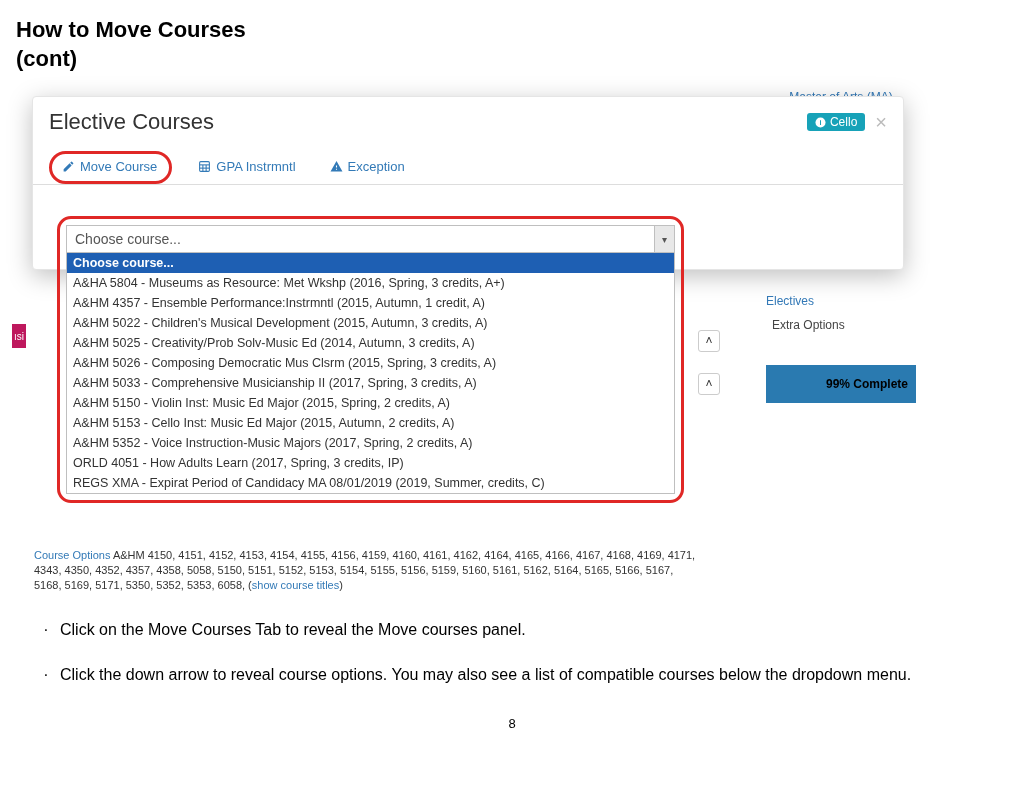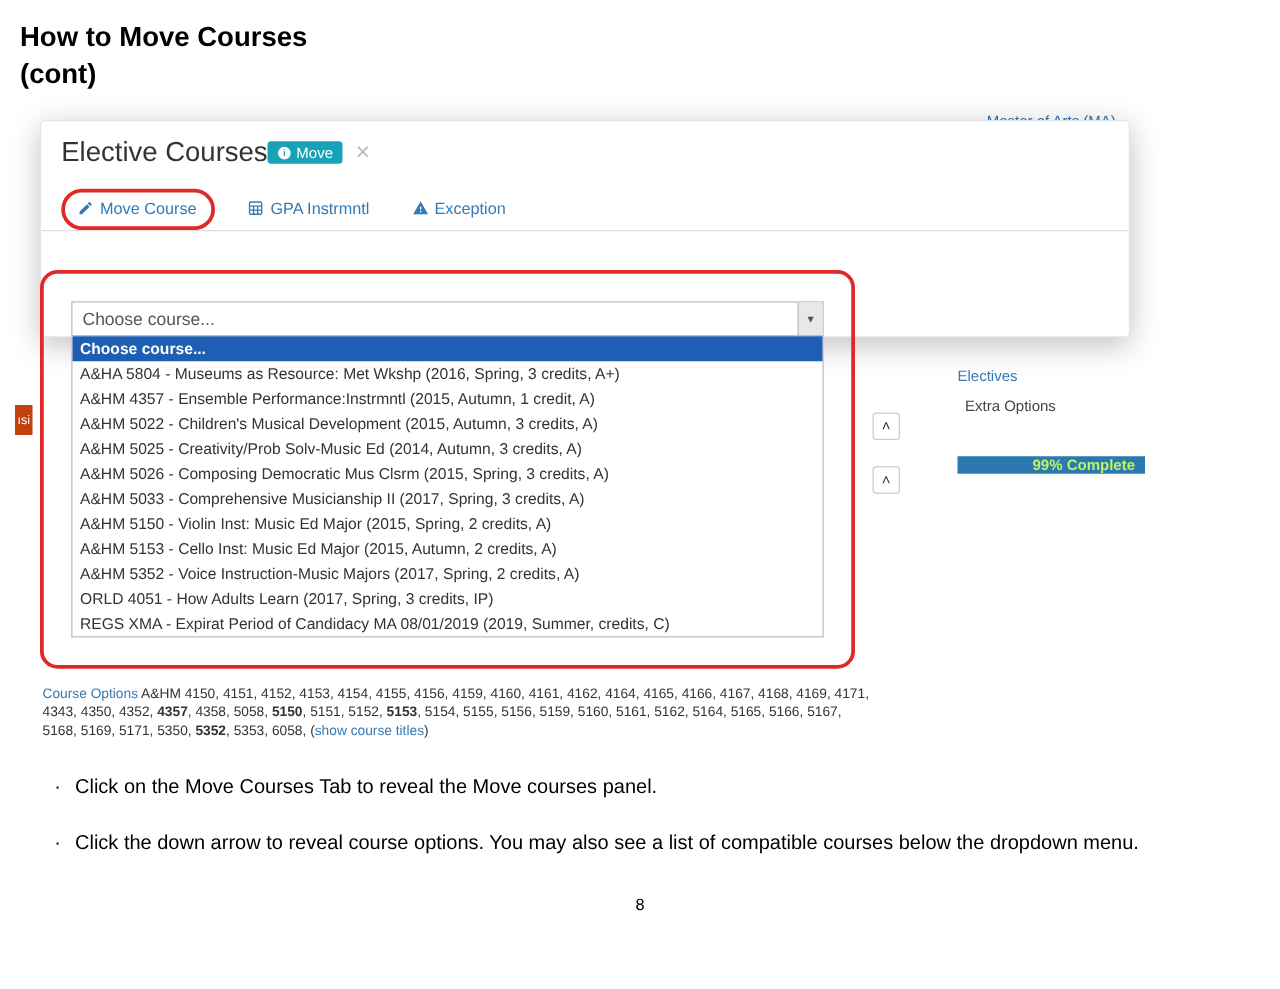--- a/index.html
+++ b/index.html
@@ -39,23 +39,23 @@
   }
   .bg-right .ma { color:#3379b7; text-align:center; margin-bottom: 6px;}
   .bg-right .electives { text-align:left; color:#3379b7; margin-top: 190px;}
   .bg-right .extra { color:#444; margin-top: 10px; margin-left: 6px;}
   .prog-badge {
     position:absolute;
     right: 90px;
     top: 275px;
     width:150px;
     background:#2a7ab0;
-    color:#bef264;
+    color:#000000;
     font-size:12px;
-    padding:0 8px;
+    padding:12px 8px;
     text-align:right;
     font-weight:bold;
   }
   .move-btn-right {
     position:absolute;
     right: 112px;
     top: 140px;
     width: 180px;
     border:1px solid #ccc;
     border-radius:4px;
@@ -74,21 +74,21 @@
     width:22px; height:22px;
     font-size:12px;
     display:flex; align-items:center; justify-content:center;
   }
   .chev1 { right: 286px; top: 240px;}
   .chev2 { right: 286px; top: 283px;}
   .blue-frag {
     position:absolute;
     left: -4px; top: 234px;
     width:14px; height:24px;
-    background:#c2410c;
+    background:#be185d;
     color:#fff;
     font-size:10px;
     display:flex;align-items:center;justify-content:center;
   }
 
   
   .modal {
     position: absolute;
     left: 16px;
     top: 6px;
@@ -96,20 +96,21 @@
     height: 174px;
     background:#fff;
     border:1px solid #e5e5e5;
     box-shadow:0 6px 24px rgba(0,0,0,0.25);
     border-radius:4px;
   }
   .modal-header {
     padding: 12px 16px 8px 16px;
     display:flex;
     align-items:center;
+    justify-content:space-between;
   }
   .modal-title { font-size:22px; color:#333; }
   .modal-header .right { display:flex; align-items:center; gap:10px;}
   .tour-btn {
     background:#17a2b8; color:#fff; font-size:12px; border-radius:3px;
     padding:2px 8px; display:inline-flex; align-items:center; gap:4px;
   }
   .close-x { color:#bbb; font-size:20px; cursor:pointer;}
   .tabs {
     padding: 10px 16px 0 16px;
@@ -130,21 +131,22 @@
   .dropdown-wrap {
     position:absolute;
     left: 16px;
     top: 126px;
     width: 652px;
     z-index:5;
   }
   .dd-outline {
     border:3px solid #e02826;
     border-radius:14px;
-    padding:22px;
+    padding:6px;
+    margin-left:25px;
   }
   .dd-select {
     border:1px solid #bfbfbf;
     background:#fff;
     height:28px;
     display:flex; align-items:center; justify-content:space-between;
     font-size:14px; color:#555;
     padding:0 0 0 8px;
   }
   .dd-arrow {
@@ -169,21 +171,21 @@
     position:absolute;
     left:18px;
     top:458px;
     width:662px;
     font-size:11px;
     color:#333;
     line-height:1.35;
   }
   .co-text .lbl { color:#337ab7;}
   .co-text .lnk { color:#337ab7;}
-  .co-text b { font-weight:bold;}
+  .co-text b { font-weight:normal;}
 
   
   .instructions {
     position:absolute;
     left:32px;
     top: 618px;
     width: 960px;
     font-size:16px;
     color:#000;
   }
@@ -233,21 +235,21 @@
     <div class="modal-header">
       <div class="modal-title">Elective Courses</div>
       <div class="right">
         <span class="tour-btn">
           <span>
             <svg width="11" height="11" viewBox="0 0 24 24">
                 <circle cx="12" cy="12" r="11" fill="#fff"></circle>
                 <text x="12" y="17" font-size="16" text-anchor="middle" font-family="Arial" font-weight="bold" fill="#17a2b8">i</text>
               </svg>
           </span>
-          <span>Move</span>
+          <span>Cello</span>
         </span>
         <span class="close-x">×</span>
       </div>
     </div>
     <div class="tabs">
       <span class="tab highlighted">
         <span class="ico">
           <svg width="13" height="13" viewBox="0 0 24 24">
               <path fill="#337ab7" d="M3 17.25V21h3.75L17.81 9.94l-3.75-3.75L3 17.25zM20.71 7.04a1 1 0 0 0 0-1.41l-2.34-2.34a1 1 0 0 0-1.41 0l-1.83 1.83 3.75 3.75 1.83-1.83z"></path>
             </svg>

